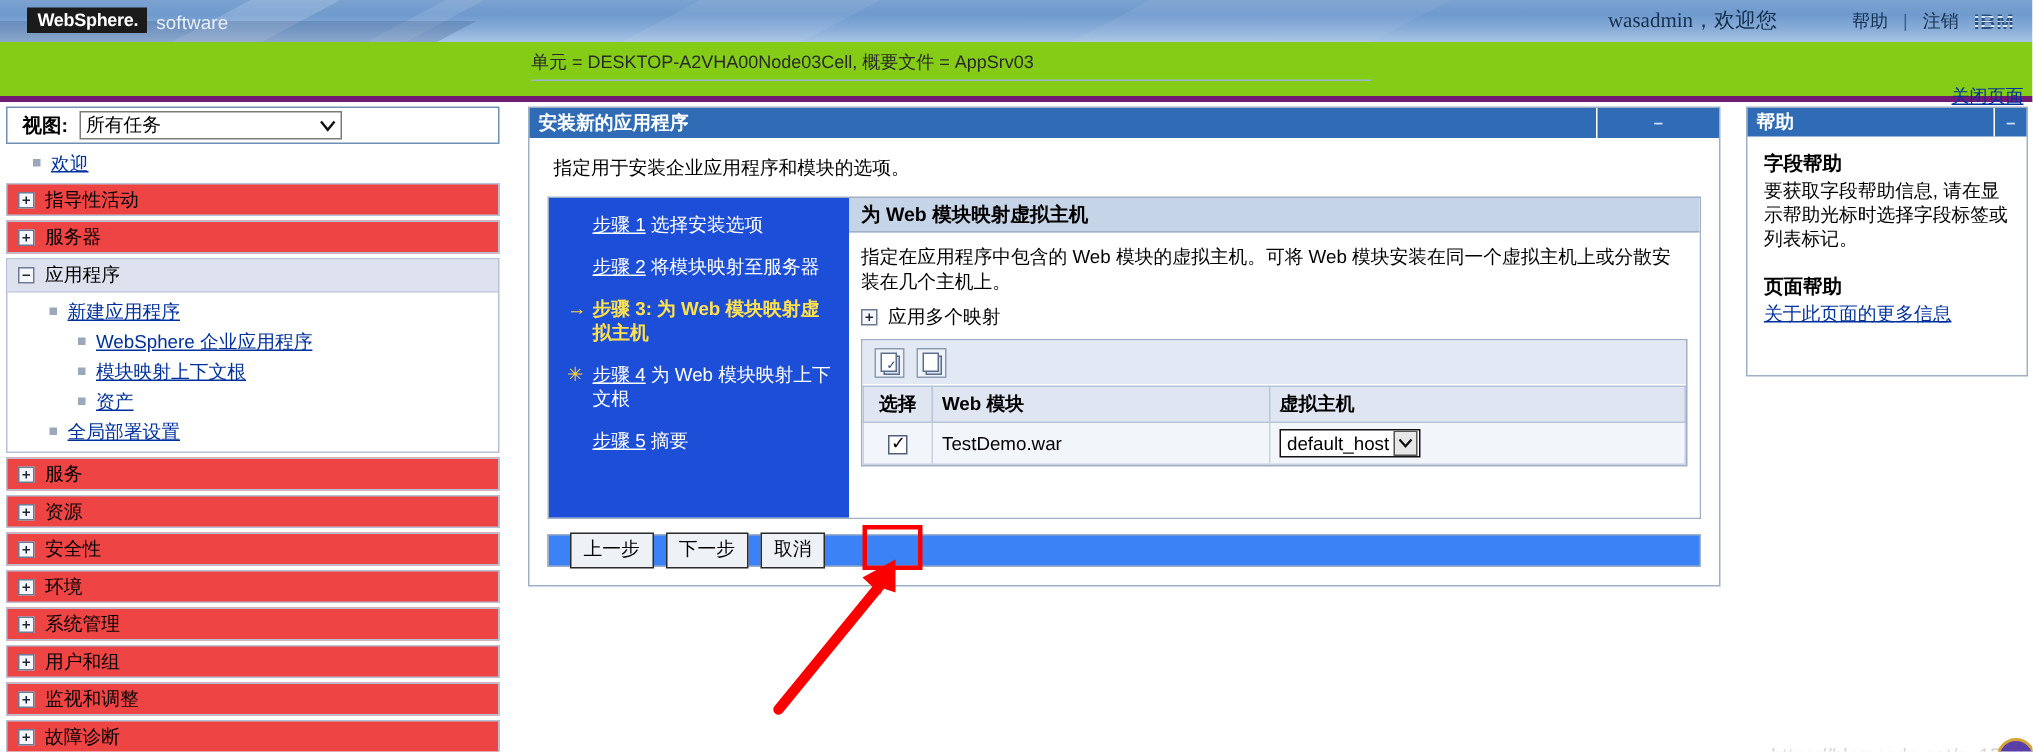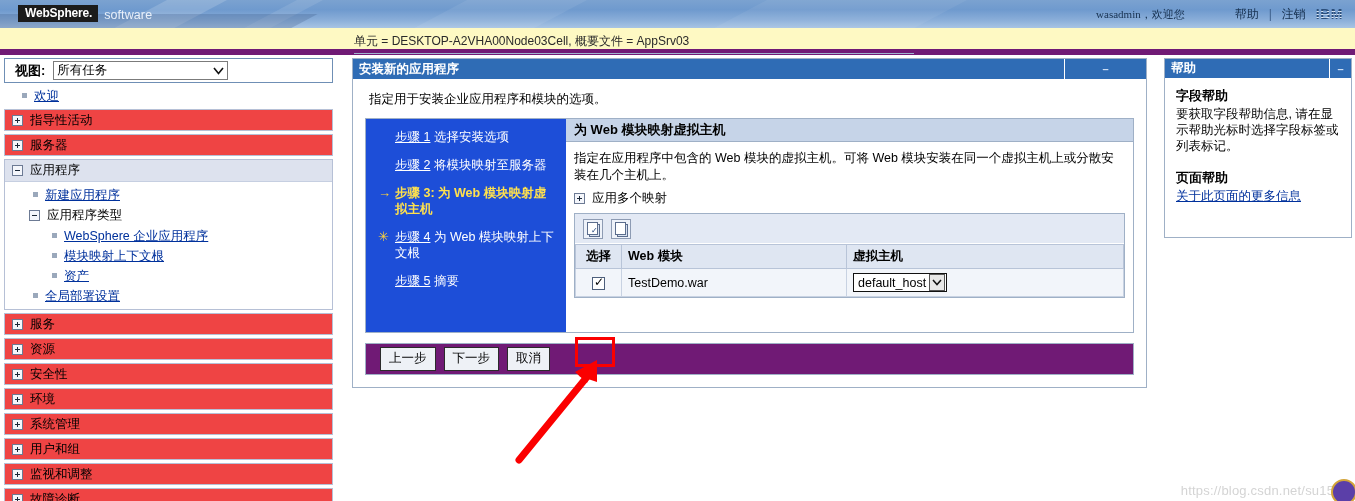--- a/index.html
+++ b/index.html
@@ -52,40 +52,40 @@
     font-size: 12.5px;
     margin-left: 6px;
     letter-spacing: 0.1px;
   }
 
   .banner-right {
     position: absolute; right: 8px; top: 0; height: 28px;
     display: flex; align-items: center; gap: 0px;
     color: #16304f; font-size: 12px;
   }
-  .welcome-user { font-family: "Liberation Serif", serif; font-size: 11px; color:#16304f; margin-right: 40px;}
+  .welcome-user { font-family: "Liberation Serif", serif; font-size: 14px; color:#16304f; margin-right: 40px;}
   .banner-link { color:#16304f; text-decoration: none; padding: 0 10px; font-size:12px;}
   .banner-sep { color:#3c5f8a; }
   .ibm-logo {
     margin-right: 4px;
     font-weight: bold; font-size: 14px; letter-spacing: 0.5px;
     color: #2c4f7c;
     font-family: "Liberation Sans", sans-serif;
     background: repeating-linear-gradient(to bottom, #2c4f7c 0px, #2c4f7c 2px, rgba(255,255,255,0.75) 2px, rgba(255,255,255,0.75) 3px);
     -webkit-background-clip: text;
     background-clip: text;
     color: transparent;
   }
 
   
   .subbar {
     position: relative;
-    height: 27px;
-    border-bottom: 6px solid #701a75;
-    background: #fef9c3;
+    height: 40px;
+    border-bottom: 4px solid #701a75;
+    background: #84cc16;
   }
   .cell-info {
     position: absolute; left: 354px; top: 5px;
     font-size: 12px; color: #2a2a2a;
   }
   .cell-info-underline {
     position: absolute; left: 354px; top: 25px; width: 560px; height: 1px; background: #9fb5cf;
   }
   .close-page {
     position: absolute; right: 6px; top: 28px;
@@ -340,23 +340,23 @@
   }
   .sel-wrap .val { padding: 0 3px 0 4px; }
   .sel-wrap .arw {
     width: 16px; height: 17px; margin: 0 1px 0 0;
     border: 1px solid #555; background: #e7e7e7;
     display: flex; align-items: center; justify-content: center;
     font-size: 9px;
   }
 
   .btnbar {
-    background: #701a75;
+    background: #3b82f6;
     border-top: 1px solid #9fb0c6;
-    height: 32px;
+    height: 22px;
     display: flex; align-items: center;
     padding-left: 14px;
     gap: 8px;
     margin: 10px 12px 12px 12px;
     border: 1px solid #9fb0c6;
   }
   .btn {
     border: 1px solid #2b2b2b;
     background: #eef1f6;
     font-size: 12.5px;
@@ -480,24 +480,20 @@
     </div>
 
     <div class="nav-open-wrap">
       <div class="nav-group open-group">
         <span class="exp-icon"></span>
         <span>应用程序</span>
       </div>
       <div class="nav-sub">
         <div class="nav-sub-item">
           <span class="bullet"></span><span class="navlink">新建应用程序</span>
-        </div>
-        <div class="nav-subgroup">
-          <span class="exp-icon"></span>
-          <span>应用程序类型</span>
         </div>
         <div class="nav-sub-item level2">
           <span class="bullet"></span><span class="navlink">WebSphere 企业应用程序</span>
         </div>
         <div class="nav-sub-item level2">
           <span class="bullet"></span><span class="navlink">模块映射上下文根</span>
         </div>
         <div class="nav-sub-item level2">
           <span class="bullet"></span><span class="navlink">资产</span>
         </div>

